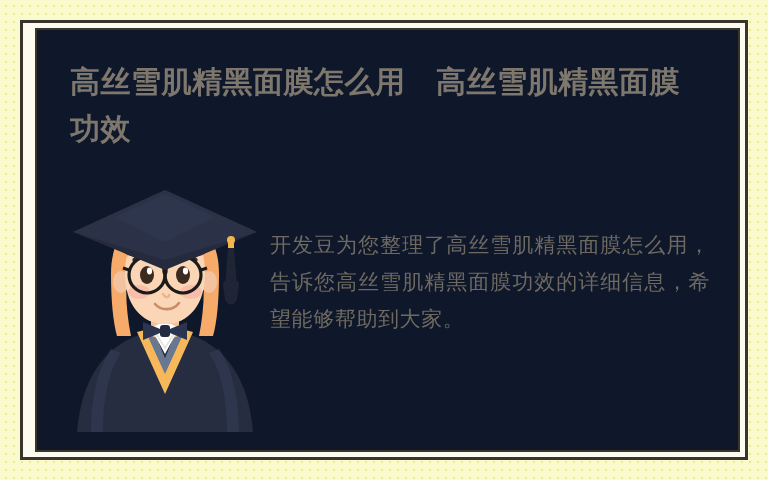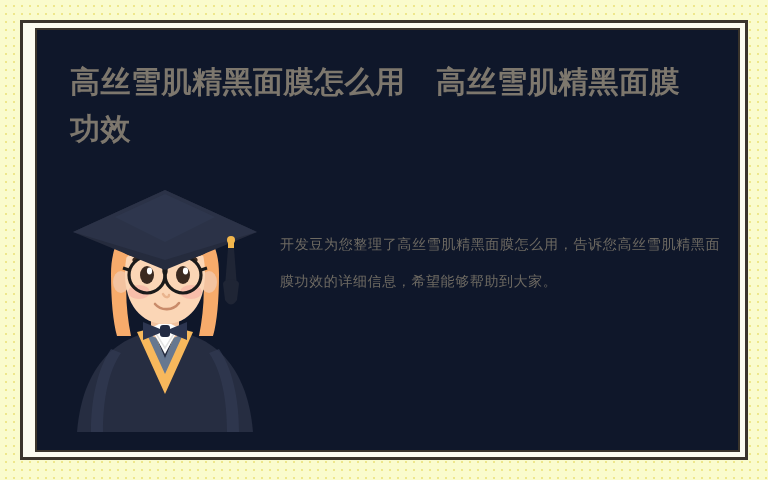--- a/index.html
+++ b/index.html
@@ -73,25 +73,25 @@
     left: 28px;
     top: 0px;
     width: 200px;
     height: 250px;
   }
   .avatar-wrap svg { display: block; }
 
   
   .body-text {
     position: absolute;
-    left: 243px;
+    left: 233px;
     top: 45px;
     width: 440px;
-    font-family: Liberation Mono, monospace;
-    font-size: 14px;
+    font-family: Liberation Serif, serif;
+    font-size: 21px;
     line-height: 37px;
     color: #6e6a62;
     letter-spacing: 0.6px;
     text-align: justify;
     white-space: pre-wrap;
   }
 </style>
 </head>
 <body>
 

